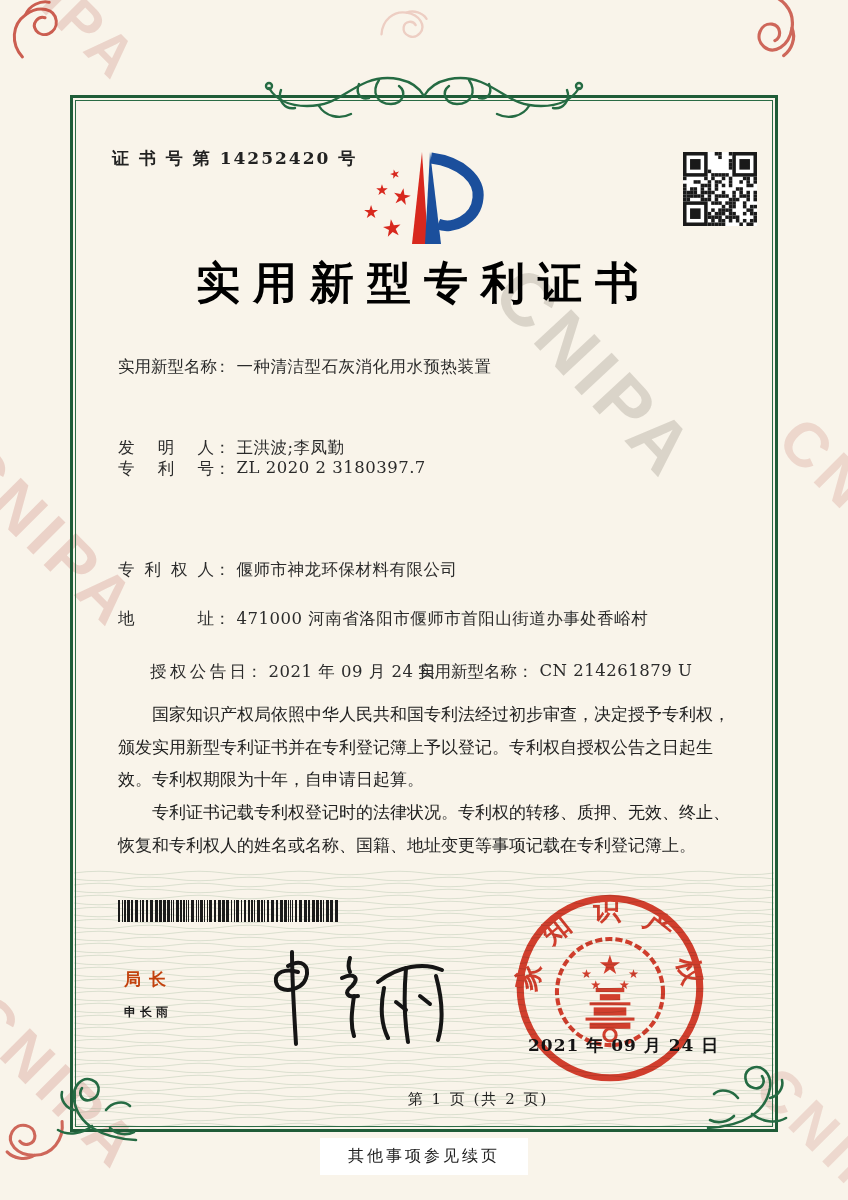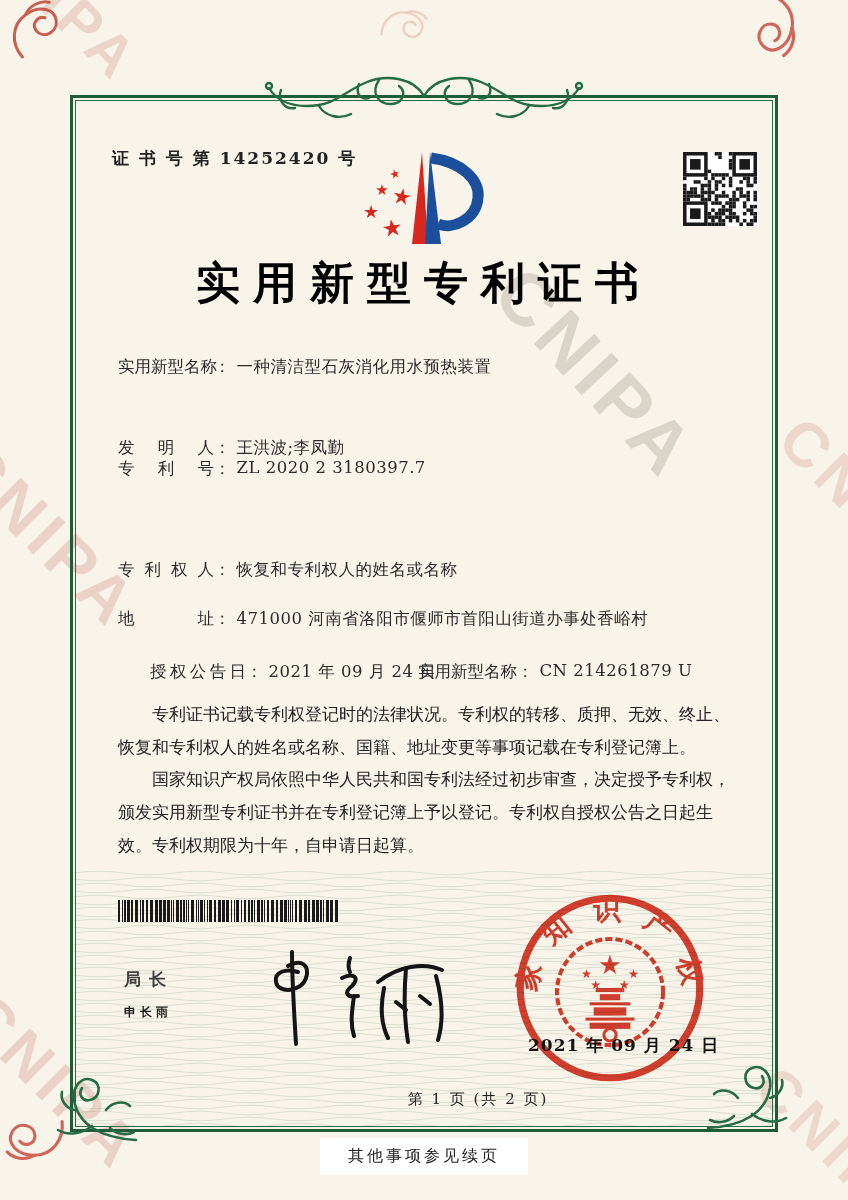--- a/index.html
+++ b/index.html
@@ -48,21 +48,21 @@
   .r5{top:559px;} .r6{top:608px;} .r7{top:661px;margin-left:32px;}
   .field2{position:absolute;left:268px;top:0;}
 
   .body-text{position:absolute;left:118px;top:698px;width:622px;font-size:17px;
              line-height:1.92;color:#222;z-index:5;}
   .body-text p{margin:0;text-indent:2em;}
 
   #barcode{position:absolute;left:118px;top:900px;z-index:5;}
 
   .official-title{position:absolute;left:124px;top:968px;font-size:17px;letter-spacing:8px;
-                  color:#404040;font-family:"Liberation Sans",sans-serif;font-weight:600;z-index:5;}
+                  color:#c2410c;font-family:"Liberation Sans",sans-serif;font-weight:600;z-index:5;}
   .official-name{position:absolute;left:124px;top:1004px;font-size:12px;letter-spacing:4px;
                  color:#1d1d1d;font-family:"Liberation Sans",sans-serif;font-weight:600;z-index:5;}
   .signature{position:absolute;left:258px;top:948px;z-index:6;}
 
   .seal{position:absolute;left:508px;top:886px;z-index:6;opacity:.92;mix-blend-mode:multiply;}
   .seal-date{position:absolute;left:528px;top:1034px;font-size:17px;font-weight:600;
              letter-spacing:1px;color:#141414;z-index:7;white-space:nowrap;}
 
   .page-info{position:absolute;left:70px;top:1090px;width:816px;text-align:center;
              font-size:15px;letter-spacing:2px;color:#222;z-index:5;}
@@ -360,35 +360,35 @@
   <div class="row r1">
     <span class="lbl">实用新型名称</span><span class="colon">：</span><span class="val">一种清洁型石灰消化用水预热装置</span>
   </div>
   <div class="row r2">
     <span class="lbl">发明人</span><span class="colon">：</span><span class="val">王洪波;李凤勤</span>
   </div>
   <div class="row r3">
     <span class="lbl">专利号</span><span class="colon">：</span><span class="val">ZL 2020 2 3180397.7</span>
   </div>
   <div class="row r5">
-    <span class="lbl">专利权人</span><span class="colon">：</span><span class="val">恢复和专利权人的姓名或名称</span>
+    <span class="lbl">专利权人</span><span class="colon">：</span><span class="val">偃师市神龙环保材料有限公司</span>
   </div>
   <div class="row r6">
     <span class="lbl">地址</span><span class="colon">：</span><span class="val">471000  河南省洛阳市偃师市首阳山街道办事处香峪村</span>
   </div>
   <div class="row r7">
     <span class="lbl">授权公告日</span><span class="colon">：</span><span class="val">2021 年 09 月 24 日</span>
     <span class="field2">
       <span>实用新型名称</span><span>：</span><span class="val">CN 214261879 U</span>
     </span>
   </div>
 
   <div class="body-text">
+    <p>国家知识产权局依照中华人民共和国专利法经过初步审查，决定授予专利权，颁发实用新型专利证书并在专利登记簿上予以登记。专利权自授权公告之日起生效。专利权期限为十年，自申请日起算。</p>
     <p>专利证书记载专利权登记时的法律状况。专利权的转移、质押、无效、终止、恢复和专利权人的姓名或名称、国籍、地址变更等事项记载在专利登记簿上。</p>
-    <p>国家知识产权局依照中华人民共和国专利法经过初步审查，决定授予专利权，颁发实用新型专利证书并在专利登记簿上予以登记。专利权自授权公告之日起生效。专利权期限为十年，自申请日起算。</p>
   </div>
 
   <svg id="barcode" width="226" height="22">
       <rect x="0" y="0" width="2" height="22" fill="#1a1a1a"></rect>
       <rect x="4" y="0" width="1" height="22" fill="#1a1a1a"></rect>
       <rect x="6" y="0" width="2" height="22" fill="#1a1a1a"></rect>
       <rect x="9" y="0" width="3" height="22" fill="#1a1a1a"></rect>
       <rect x="13" y="0" width="2" height="22" fill="#1a1a1a"></rect>
       <rect x="17" y="0" width="3" height="22" fill="#1a1a1a"></rect>
       <rect x="22" y="0" width="1" height="22" fill="#1a1a1a"></rect>

